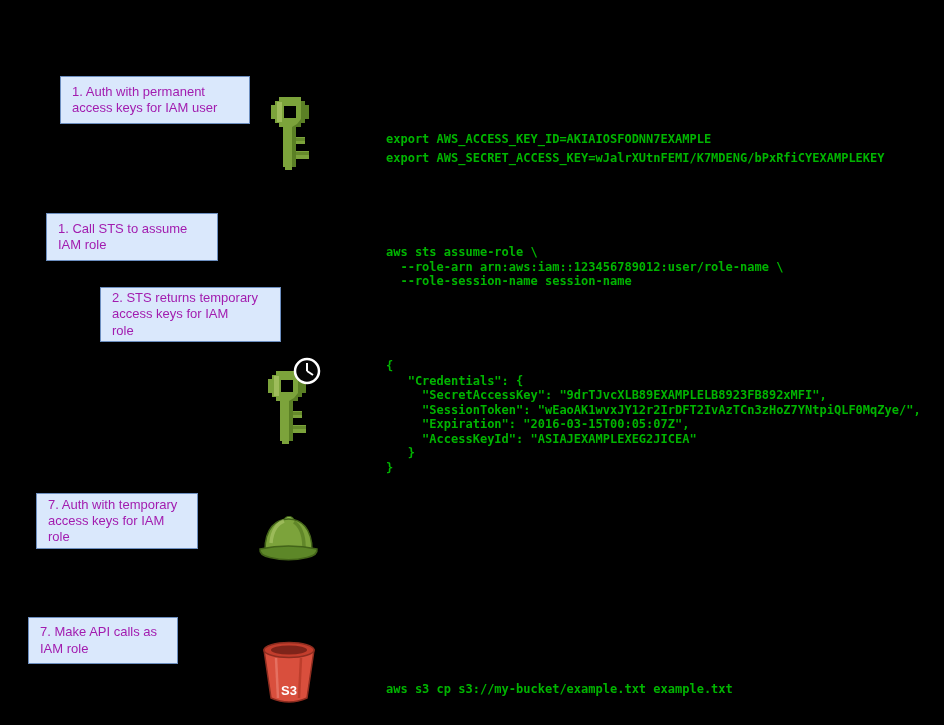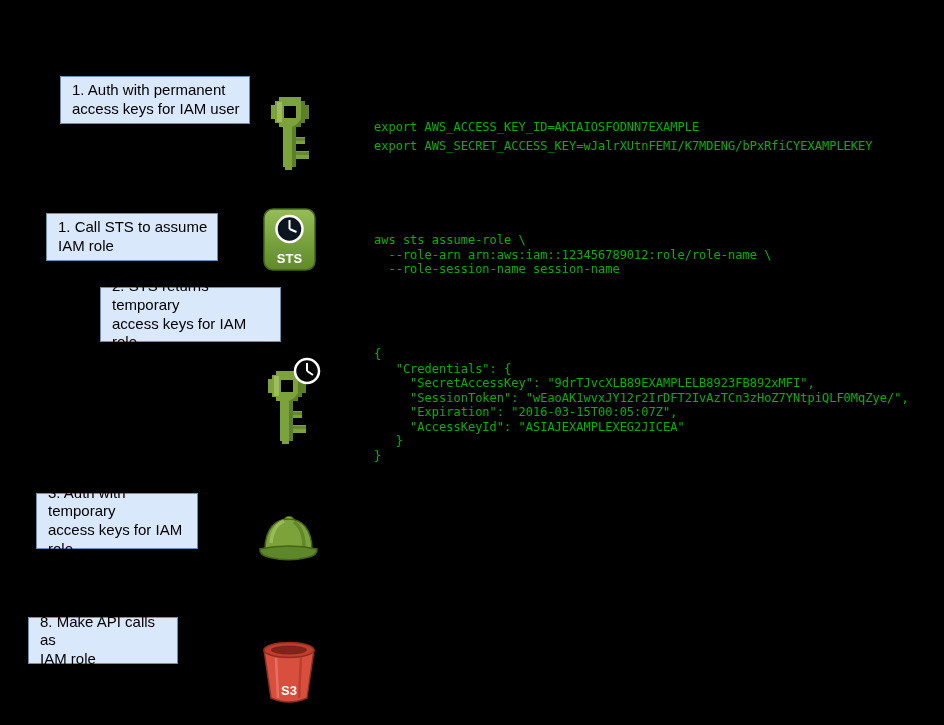--- a/index.html
+++ b/index.html
@@ -16,31 +16,31 @@
   .callout {
     position: absolute;
     background: #dae8fc;
     border: 1px solid #6c8ebf;
     box-sizing: border-box;
     display: flex;
     align-items: center;
     padding: 3px 8px 3px 11px;
   }
   .callout-text {
-    font-size: 15px;
+    font-size: 13px;
     line-height: 1.24;
-    color: #000000;
+    color: #a21caf;
     white-space: pre-line;
   }
   .icon { position: absolute; }
   .code {
     position: absolute;
-    margin: 4px;
+    margin: 16px;
     font-family: "DejaVu Sans Mono", "Liberation Mono", monospace;
-    font-weight: normal;
+    font-weight: bold;
     font-size: 12px;
     line-height: 14.5px;
     color: #00b400;
     white-space: pre;
   }
   svg text {
     font-family: "Liberation Sans", sans-serif;
     font-weight: bold;
     fill: #ffffff;
   }
@@ -74,39 +74,22 @@
       <use href="#px-key" x="2" y="1"></use>
     </svg>
   </div>
   <pre class="code" style="left:370px; top:114px; line-height:19px">export AWS_ACCESS_KEY_ID=AKIAIOSFODNN7EXAMPLE
 export AWS_SECRET_ACCESS_KEY=wJalrXUtnFEMI/K7MDENG/bPxRfiCYEXAMPLEKEY</pre>
 
   <div class="callout" style="left:46px; top:213px; width:172px; height:48px">
     <span class="callout-text">1. Call STS to assume
 IAM role</span>
   </div>
-  <div class="icon" style="left:263px; top:208px">
-    <svg width="53" height="63" viewBox="0 0 53 63">
-      <defs>
-        <linearGradient id="stsg" x1="0" y1="0" x2="0" y2="1">
-          <stop offset="0" stop-color="#96bd57"></stop>
-          <stop offset="1" stop-color="#5f8a28"></stop>
-        </linearGradient>
-      </defs>
-      <rect x="1" y="1" width="51" height="61" rx="9" fill="url(#stsg)" stroke="#43651e" stroke-width="1.5"></rect>
-      <g>
-        <circle cx="26.5" cy="21" r="13" fill="#0b1520" stroke="#ffffff" stroke-width="2.5"></circle>
-        <line x1="26.5" y1="21" x2="26.5" y2="12" stroke="#ffffff" stroke-width="2"></line>
-        <line x1="26.5" y1="21" x2="33.5" y2="24" stroke="#ffffff" stroke-width="2"></line>
-      </g>
-      <text x="26.5" y="55" text-anchor="middle" font-size="13">STS</text>
-    </svg>
-  </div>
   <pre class="code" style="left:370px; top:229px">aws sts assume-role \
-  --role-arn arn:aws:iam::123456789012:role/role-name \
+  --role-arn arn:aws:iam::123456789012:user/role-name \
   --role-session-name session-name</pre>
 
   <div class="callout" style="left:100px; top:287px; width:181px; height:55px">
     <span class="callout-text">2. STS returns temporary
 access keys for IAM
 role</span>
   </div>
   <div class="icon" style="left:264px; top:357px">
     <svg width="58" height="88" viewBox="0 0 58 88">
       <use href="#px-key" x="2" y="14"></use>
@@ -120,42 +103,43 @@
   <pre class="code" style="left:370px; top:343px">{
    "Credentials": {
      "SecretAccessKey": "9drTJvcXLB89EXAMPLELB8923FB892xMFI",
      "SessionToken": "wEaoAK1wvxJY12r2IrDFT2IvAzTCn3zHoZ7YNtpiQLF0MqZye/",
      "Expiration": "2016-03-15T00:05:07Z",
      "AccessKeyId": "ASIAJEXAMPLEXEG2JICEA"
    }
 }</pre>
 
   <div class="callout" style="left:36px; top:493px; width:162px; height:56px">
-    <span class="callout-text">3. Auth with temporary
+    <span class="callout-text">7. Auth with temporary
 access keys for IAM
 role</span>
   </div>
   <div class="icon" style="left:257px; top:511px">
     <svg width="63" height="56" viewBox="0 0 63 56">
       <path d="M27 10 C27 4 37 4 37 10 L37 16 L27 16 Z" fill="#8fbc53" stroke="#436419" stroke-width="1.2"></path>
       <path d="M8 39 C8 17 19 8 31.5 8 C44 8 55 17 55 39 Z" fill="#7ca33b" stroke="#436419" stroke-width="1.5"></path>
       <path d="M14 32 C15 19 21 12 27 10" stroke="#a6c264" stroke-width="3.5" fill="none" opacity="0.75"></path>
       <path d="M47 36 C47 22 42 14 37 11" stroke="#567a22" stroke-width="3.5" fill="none" opacity="0.7"></path>
       <path d="M3 38 Q31.5 32 60 38 Q61 44 50 46.5 Q31.5 51 13 46.5 Q2 44 3 38 Z" fill="#5d8728" stroke="#436419" stroke-width="1.5"></path>
     </svg>
   </div>
 
   <div class="callout" style="left:28px; top:617px; width:150px; height:47px">
-    <span class="callout-text">8. Make API calls as
+    <span class="callout-text">7. Make API calls as
 IAM role</span>
   </div>
   <div class="icon" style="left:261px; top:638px">
     <svg width="56" height="68" viewBox="0 0 56 68">
       <path d="M3 12 L53 12 L46 60 Q28 68 10 60 Z" fill="#d94f3d" stroke="#8e2d20" stroke-width="1.5"></path>
       <path d="M15 20 L17 60" stroke="#e8796a" stroke-width="2.5" opacity="0.8"></path>
       <path d="M40 20 L38 60" stroke="#b73a29" stroke-width="2.5" opacity="0.8"></path>
       <ellipse cx="28" cy="12" rx="25" ry="7.5" fill="#c23d2c" stroke="#8e2d20" stroke-width="1.5"></ellipse>
       <ellipse cx="28" cy="12" rx="18" ry="4.5" fill="#7e241a"></ellipse>
       <text x="28" y="57" text-anchor="middle" font-size="13">S3</text>
     </svg>
   </div>
+  <pre class="code" style="left:370px; top:666px">aws s3 cp s3://my-bucket/example.txt example.txt</pre>
 
 </div>
 
 </body></html>

